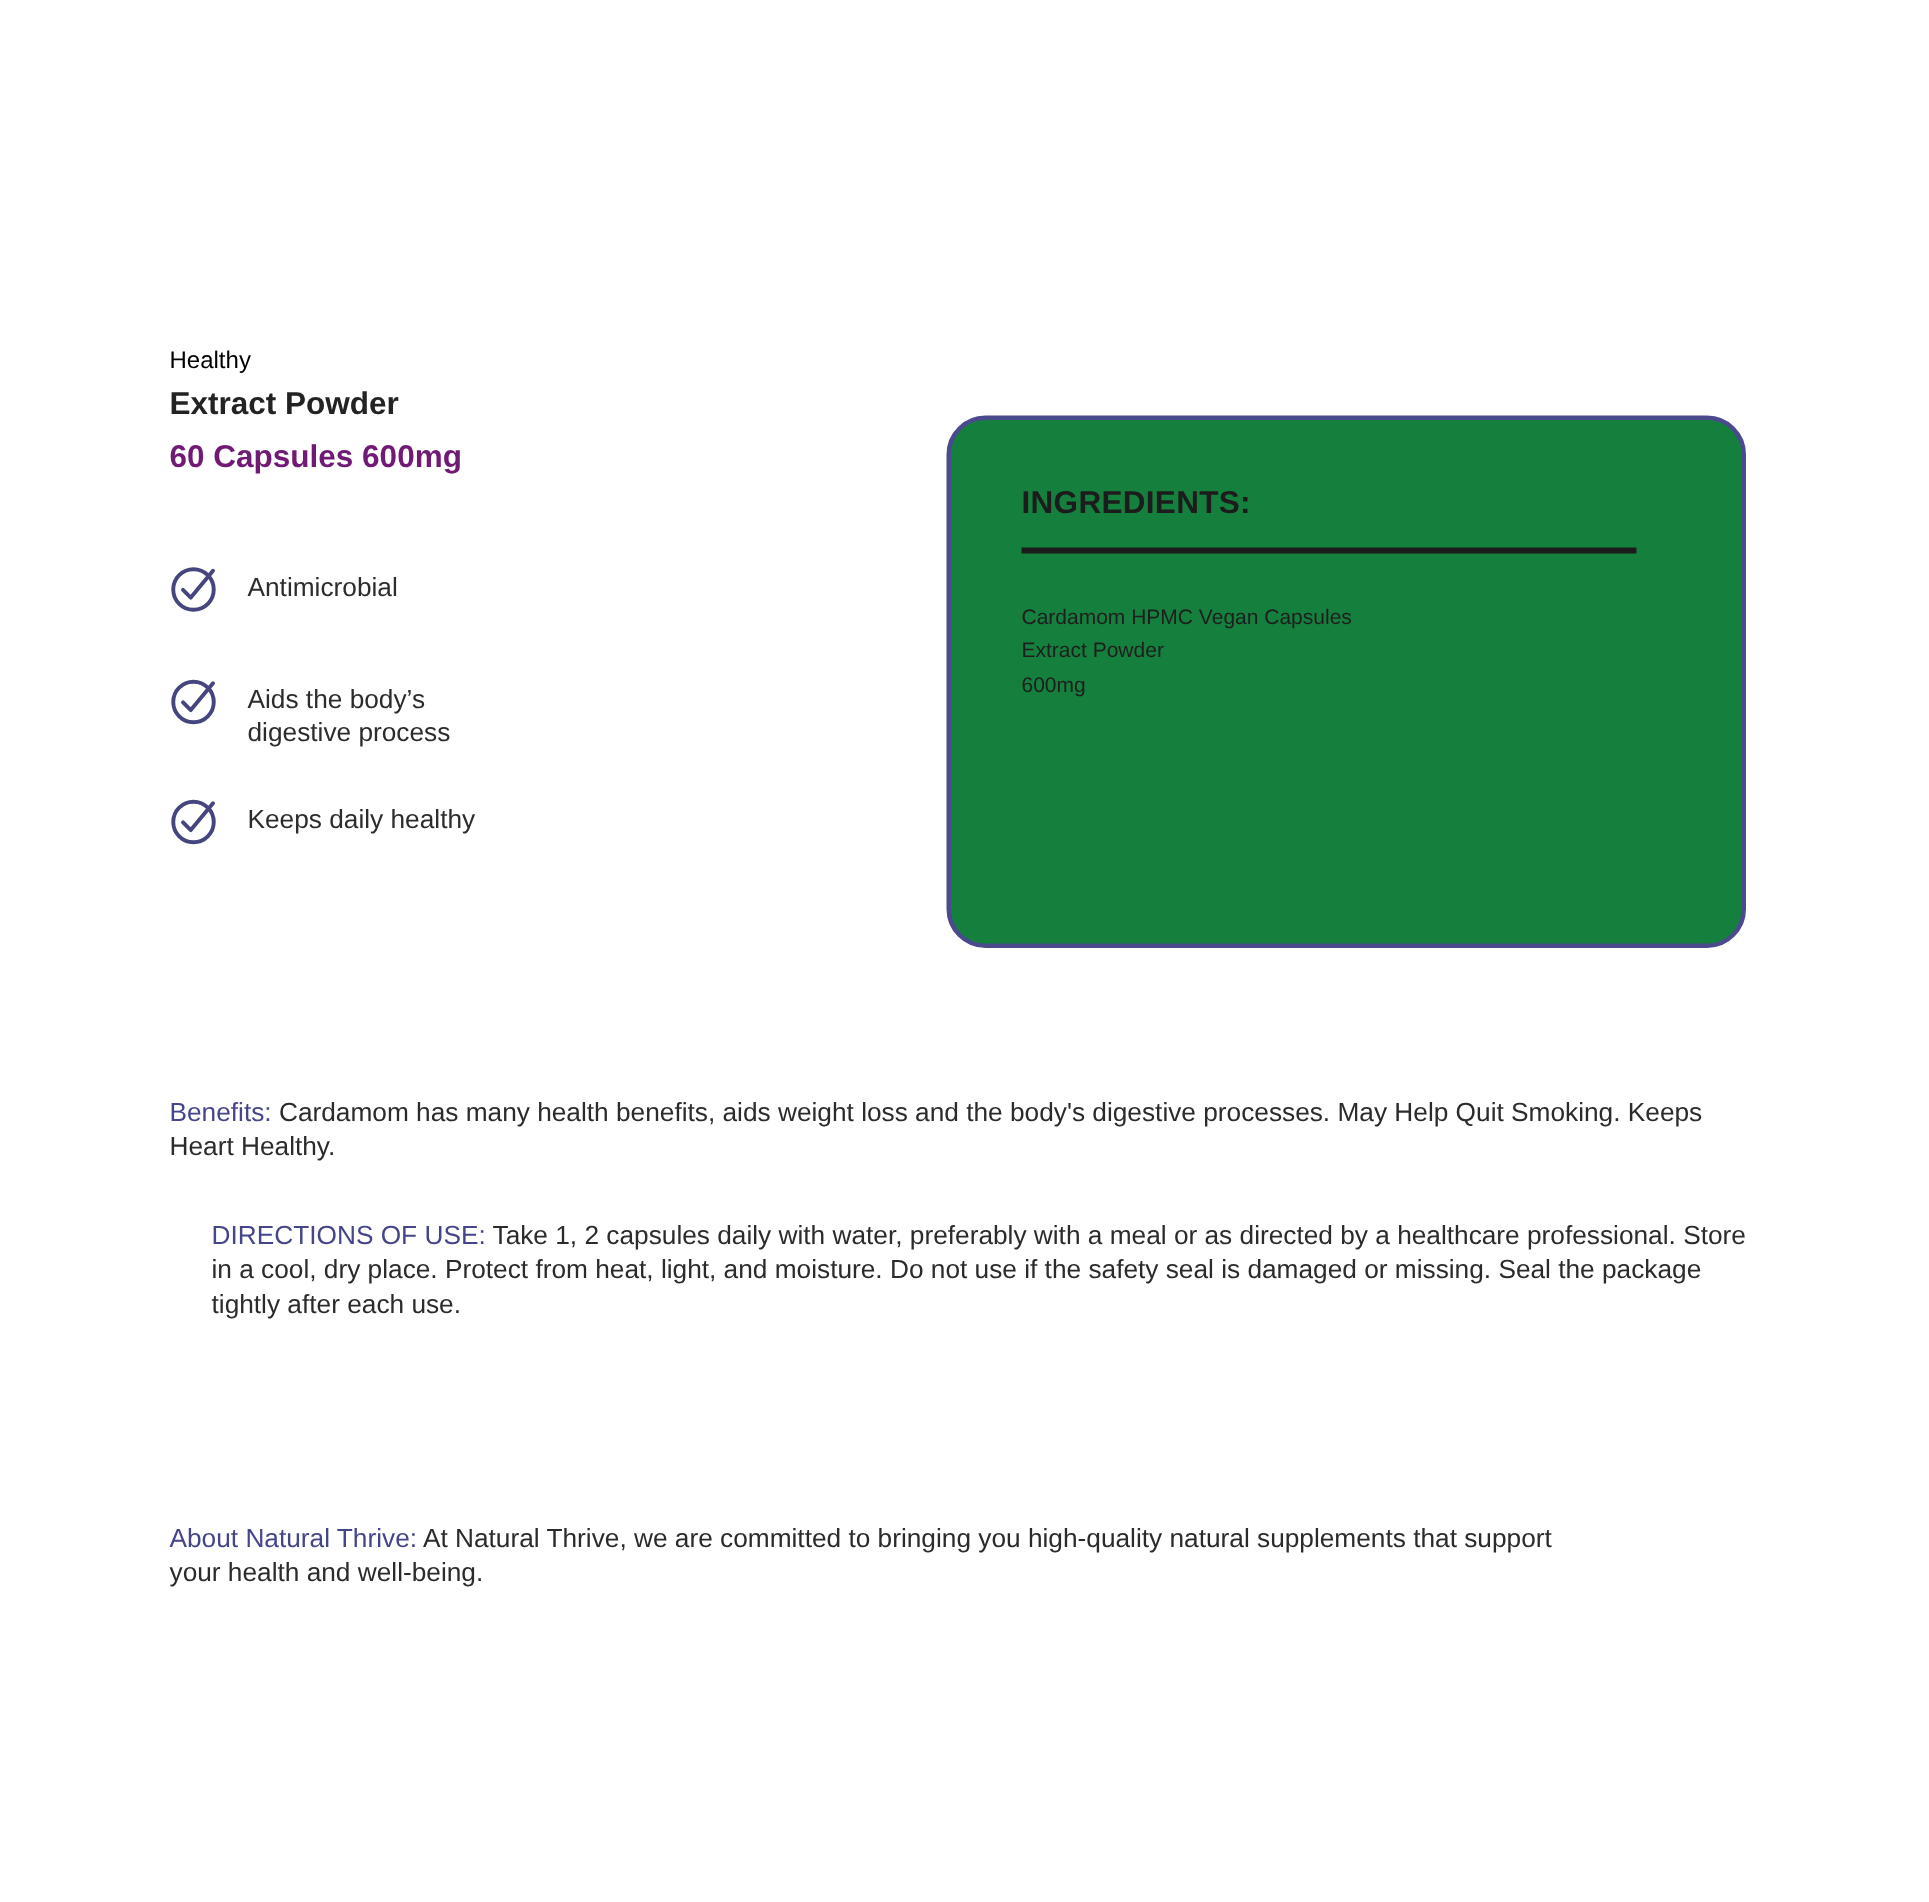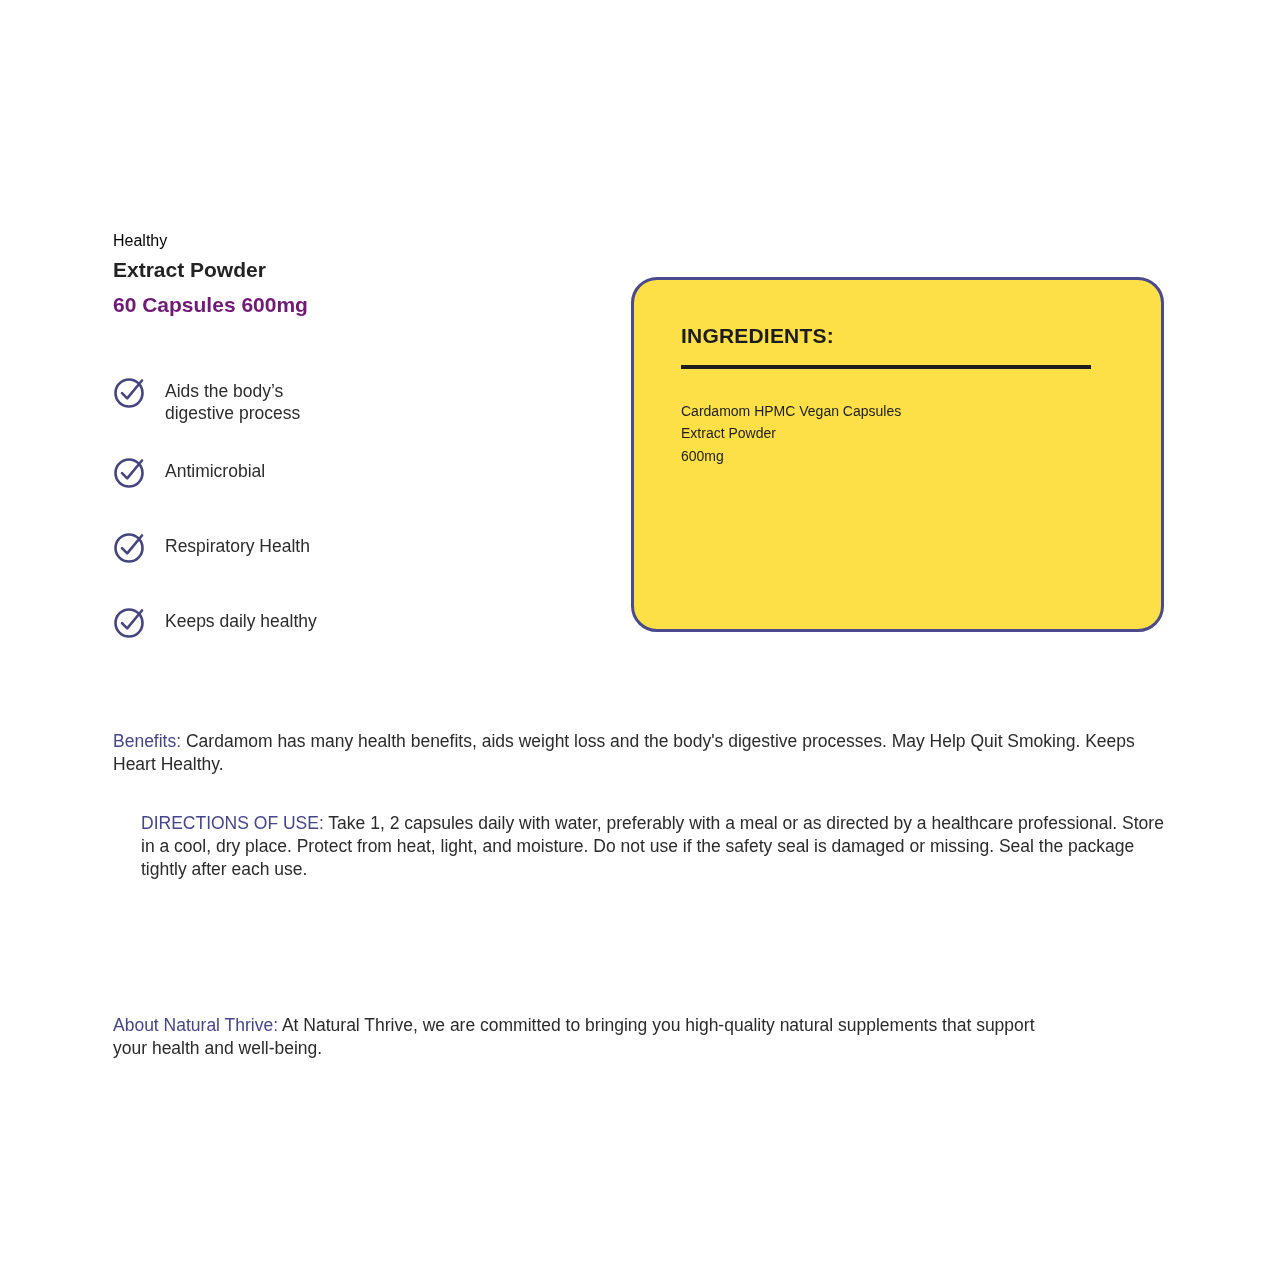--- a/index.html
+++ b/index.html
@@ -82,21 +82,21 @@
   
 
   #ingredients-card {
     position: absolute;
     left: 631px;
     top: 277px;
     width: 533px;
     height: 355px;
     border: 3px solid #4a4a8c;
     border-radius: 26px;
-    background: #fde047;
+    background: #15803d;
   }
 
   #ingredients-heading {
     position: absolute;
     left: 47px;
     top: 44px;
     font-size: 21px;
     font-weight: bold;
     color: #1c1c1c;
     letter-spacing: 0.2px;
@@ -144,51 +144,42 @@
 </head>
 <body>
 
 <div id="product-header">
   <div>Healthy</div>
   <div id="product-form">Extract Powder</div>
   <div id="product-count">60 Capsules 600mg</div>
 </div>
 
 <ul id="benefit-list">
+
+  <li class="benefit-item">
+    <span class="check-icon">
+      <svg width="40" height="40" viewBox="0 0 40 40" fill="none">
+        <circle cx="18" cy="22" r="13.5" stroke="#45457f" stroke-width="2.6"></circle>
+        <path d="M11 22.2 L16.2 27.4 L31 9.5" stroke="#45457f" stroke-width="2.6" stroke-linecap="round" stroke-linejoin="round" fill="none"></path>
+      </svg>
+    </span>
+    <span class="benefit-label">Antimicrobial</span>
+  </li>
 
   <li class="benefit-item">
     <span class="check-icon">
       <svg width="40" height="40" viewBox="0 0 40 40" fill="none">
         <circle cx="18" cy="22" r="13.5" stroke="#45457f" stroke-width="2.6"></circle>
         <path d="M11 22.2 L16.2 27.4 L31 9.5" stroke="#45457f" stroke-width="2.6" stroke-linecap="round" stroke-linejoin="round" fill="none"></path>
       </svg>
     </span>
     <span class="benefit-label">Aids the body’s
 digestive process</span>
   </li>
 
-  <li class="benefit-item">
-    <span class="check-icon">
-      <svg width="40" height="40" viewBox="0 0 40 40" fill="none">
-        <circle cx="18" cy="22" r="13.5" stroke="#45457f" stroke-width="2.6"></circle>
-        <path d="M11 22.2 L16.2 27.4 L31 9.5" stroke="#45457f" stroke-width="2.6" stroke-linecap="round" stroke-linejoin="round" fill="none"></path>
-      </svg>
-    </span>
-    <span class="benefit-label">Antimicrobial</span>
-  </li>
-
-  <li class="benefit-item">
-    <span class="check-icon">
-      <svg width="40" height="40" viewBox="0 0 40 40" fill="none">
-        <circle cx="18" cy="22" r="13.5" stroke="#45457f" stroke-width="2.6"></circle>
-        <path d="M11 22.2 L16.2 27.4 L31 9.5" stroke="#45457f" stroke-width="2.6" stroke-linecap="round" stroke-linejoin="round" fill="none"></path>
-      </svg>
-    </span>
-    <span class="benefit-label">Respiratory Health</span>
-  </li>
 
   <li class="benefit-item">
     <span class="check-icon">
       <svg width="40" height="40" viewBox="0 0 40 40" fill="none">
         <circle cx="18" cy="22" r="13.5" stroke="#45457f" stroke-width="2.6"></circle>
         <path d="M11 22.2 L16.2 27.4 L31 9.5" stroke="#45457f" stroke-width="2.6" stroke-linecap="round" stroke-linejoin="round" fill="none"></path>
       </svg>
     </span>
     <span class="benefit-label">Keeps daily healthy</span>
   </li>

